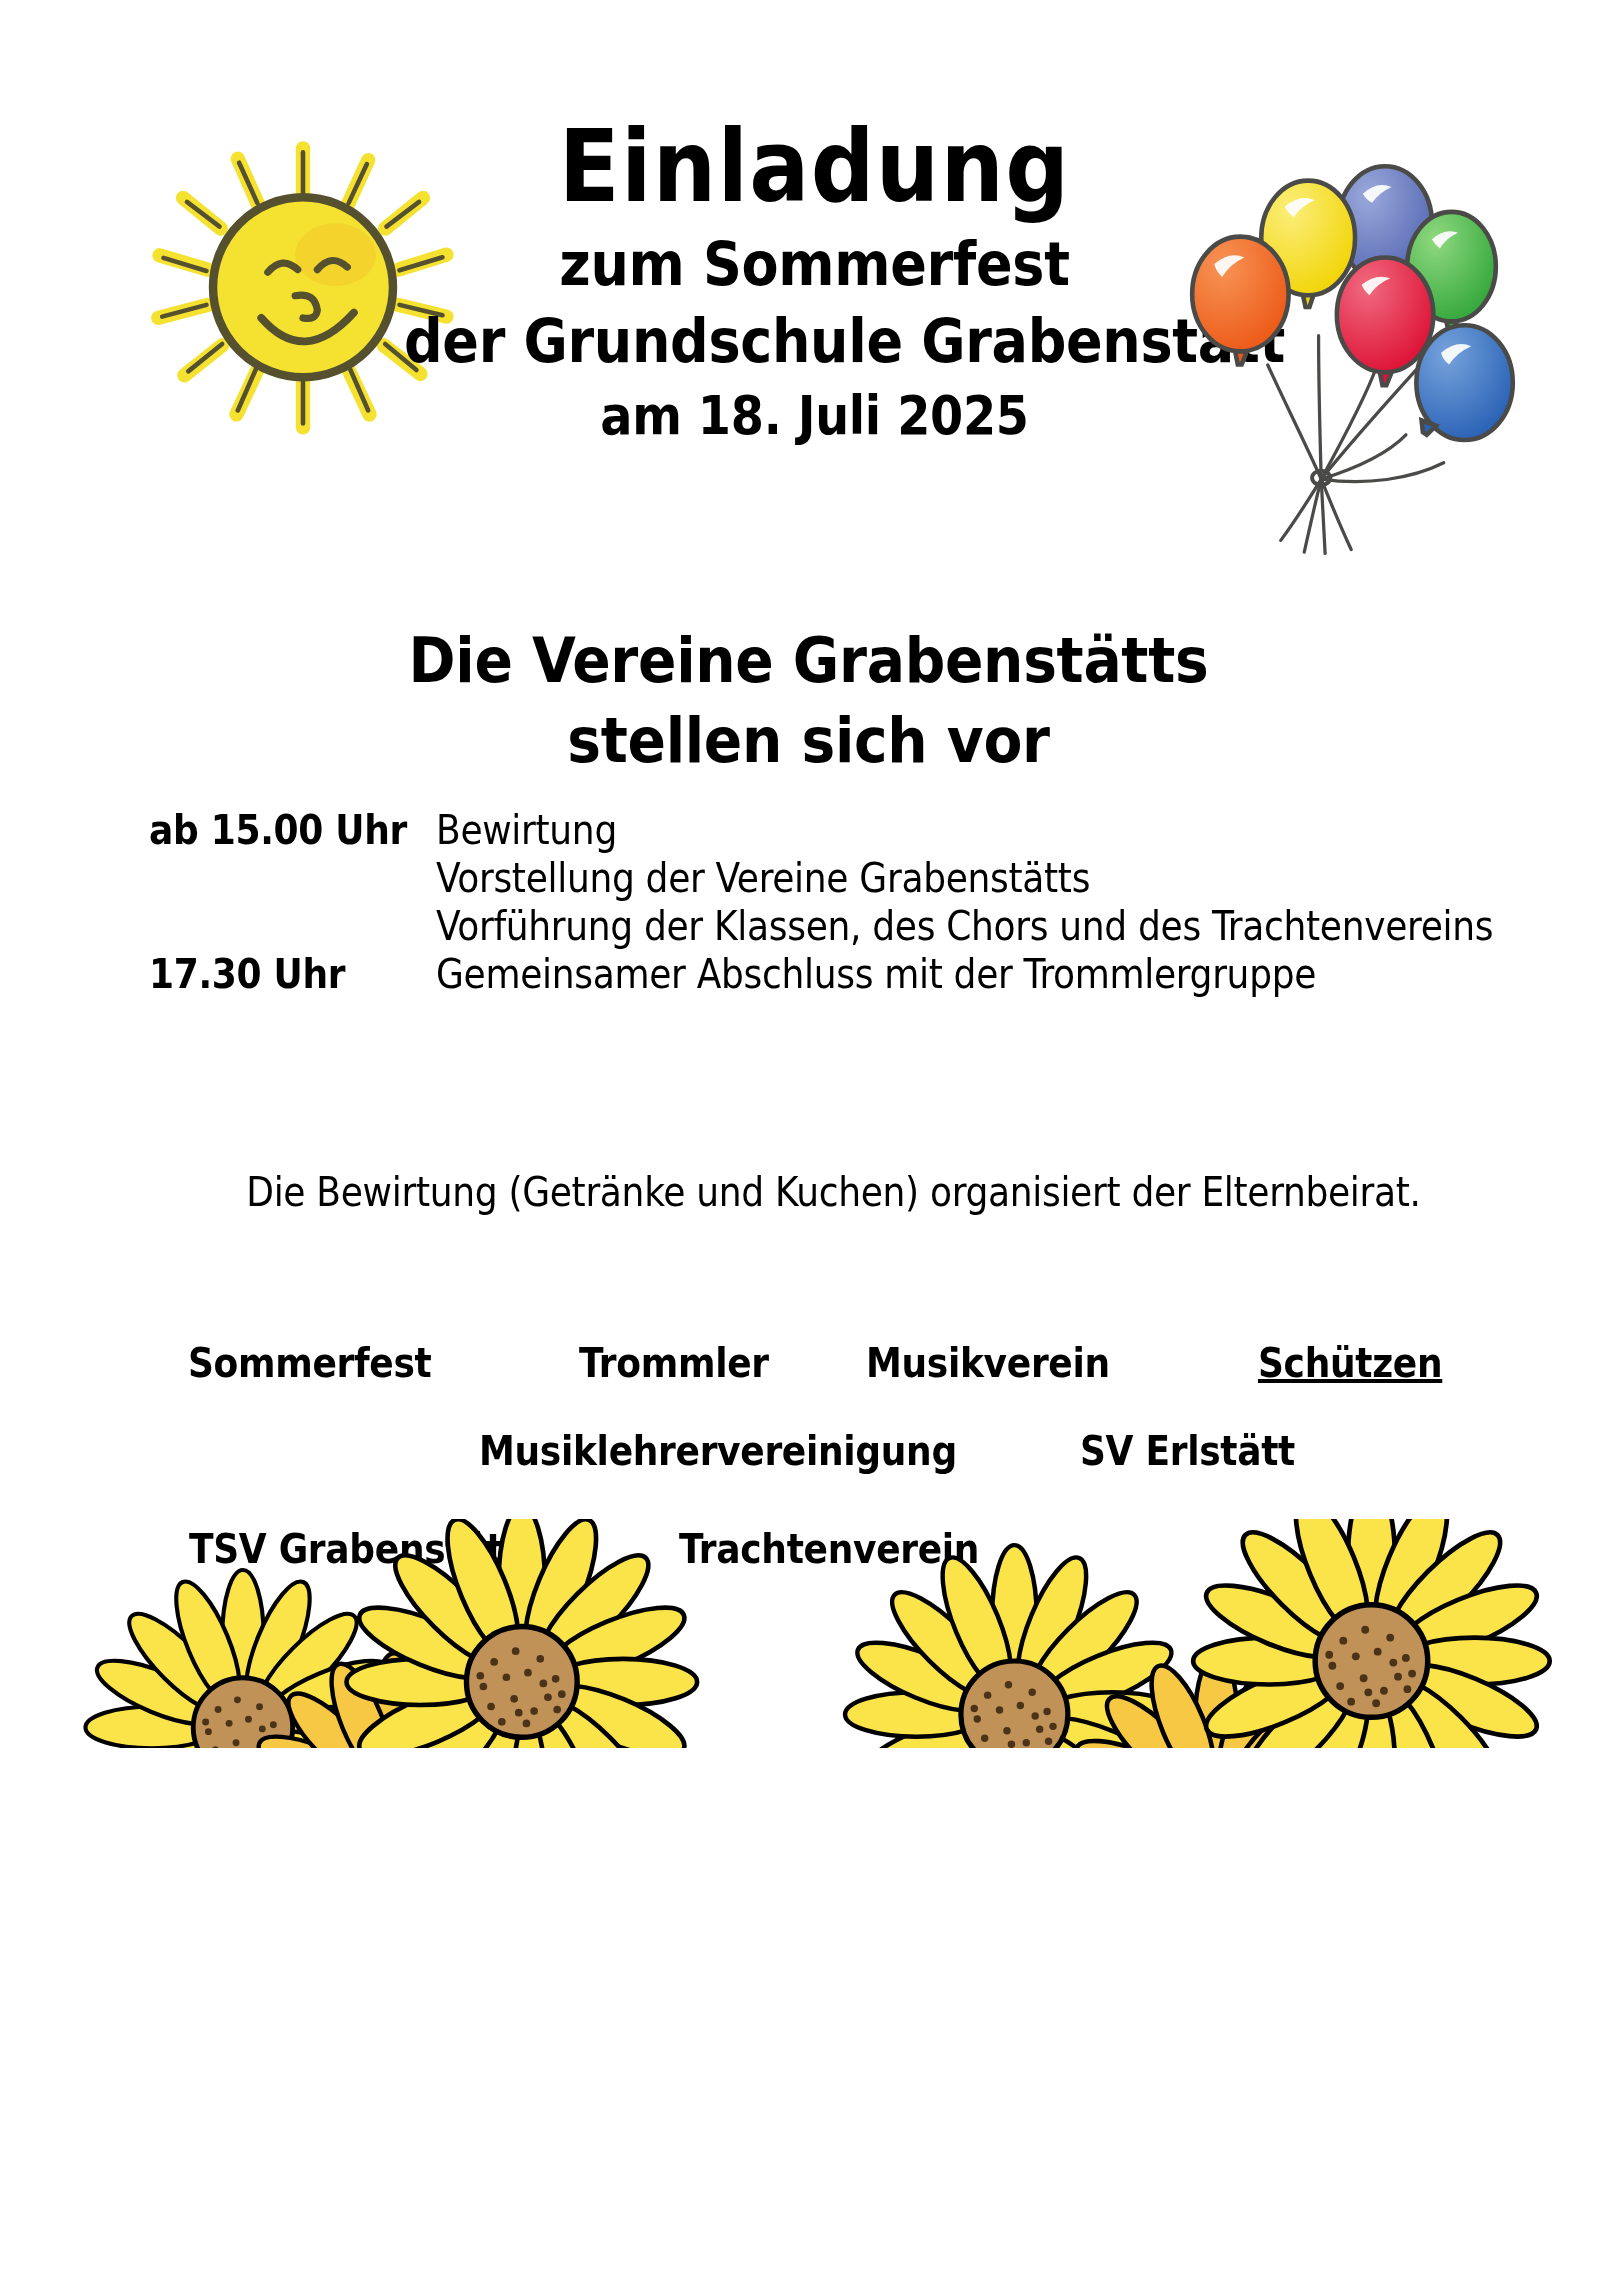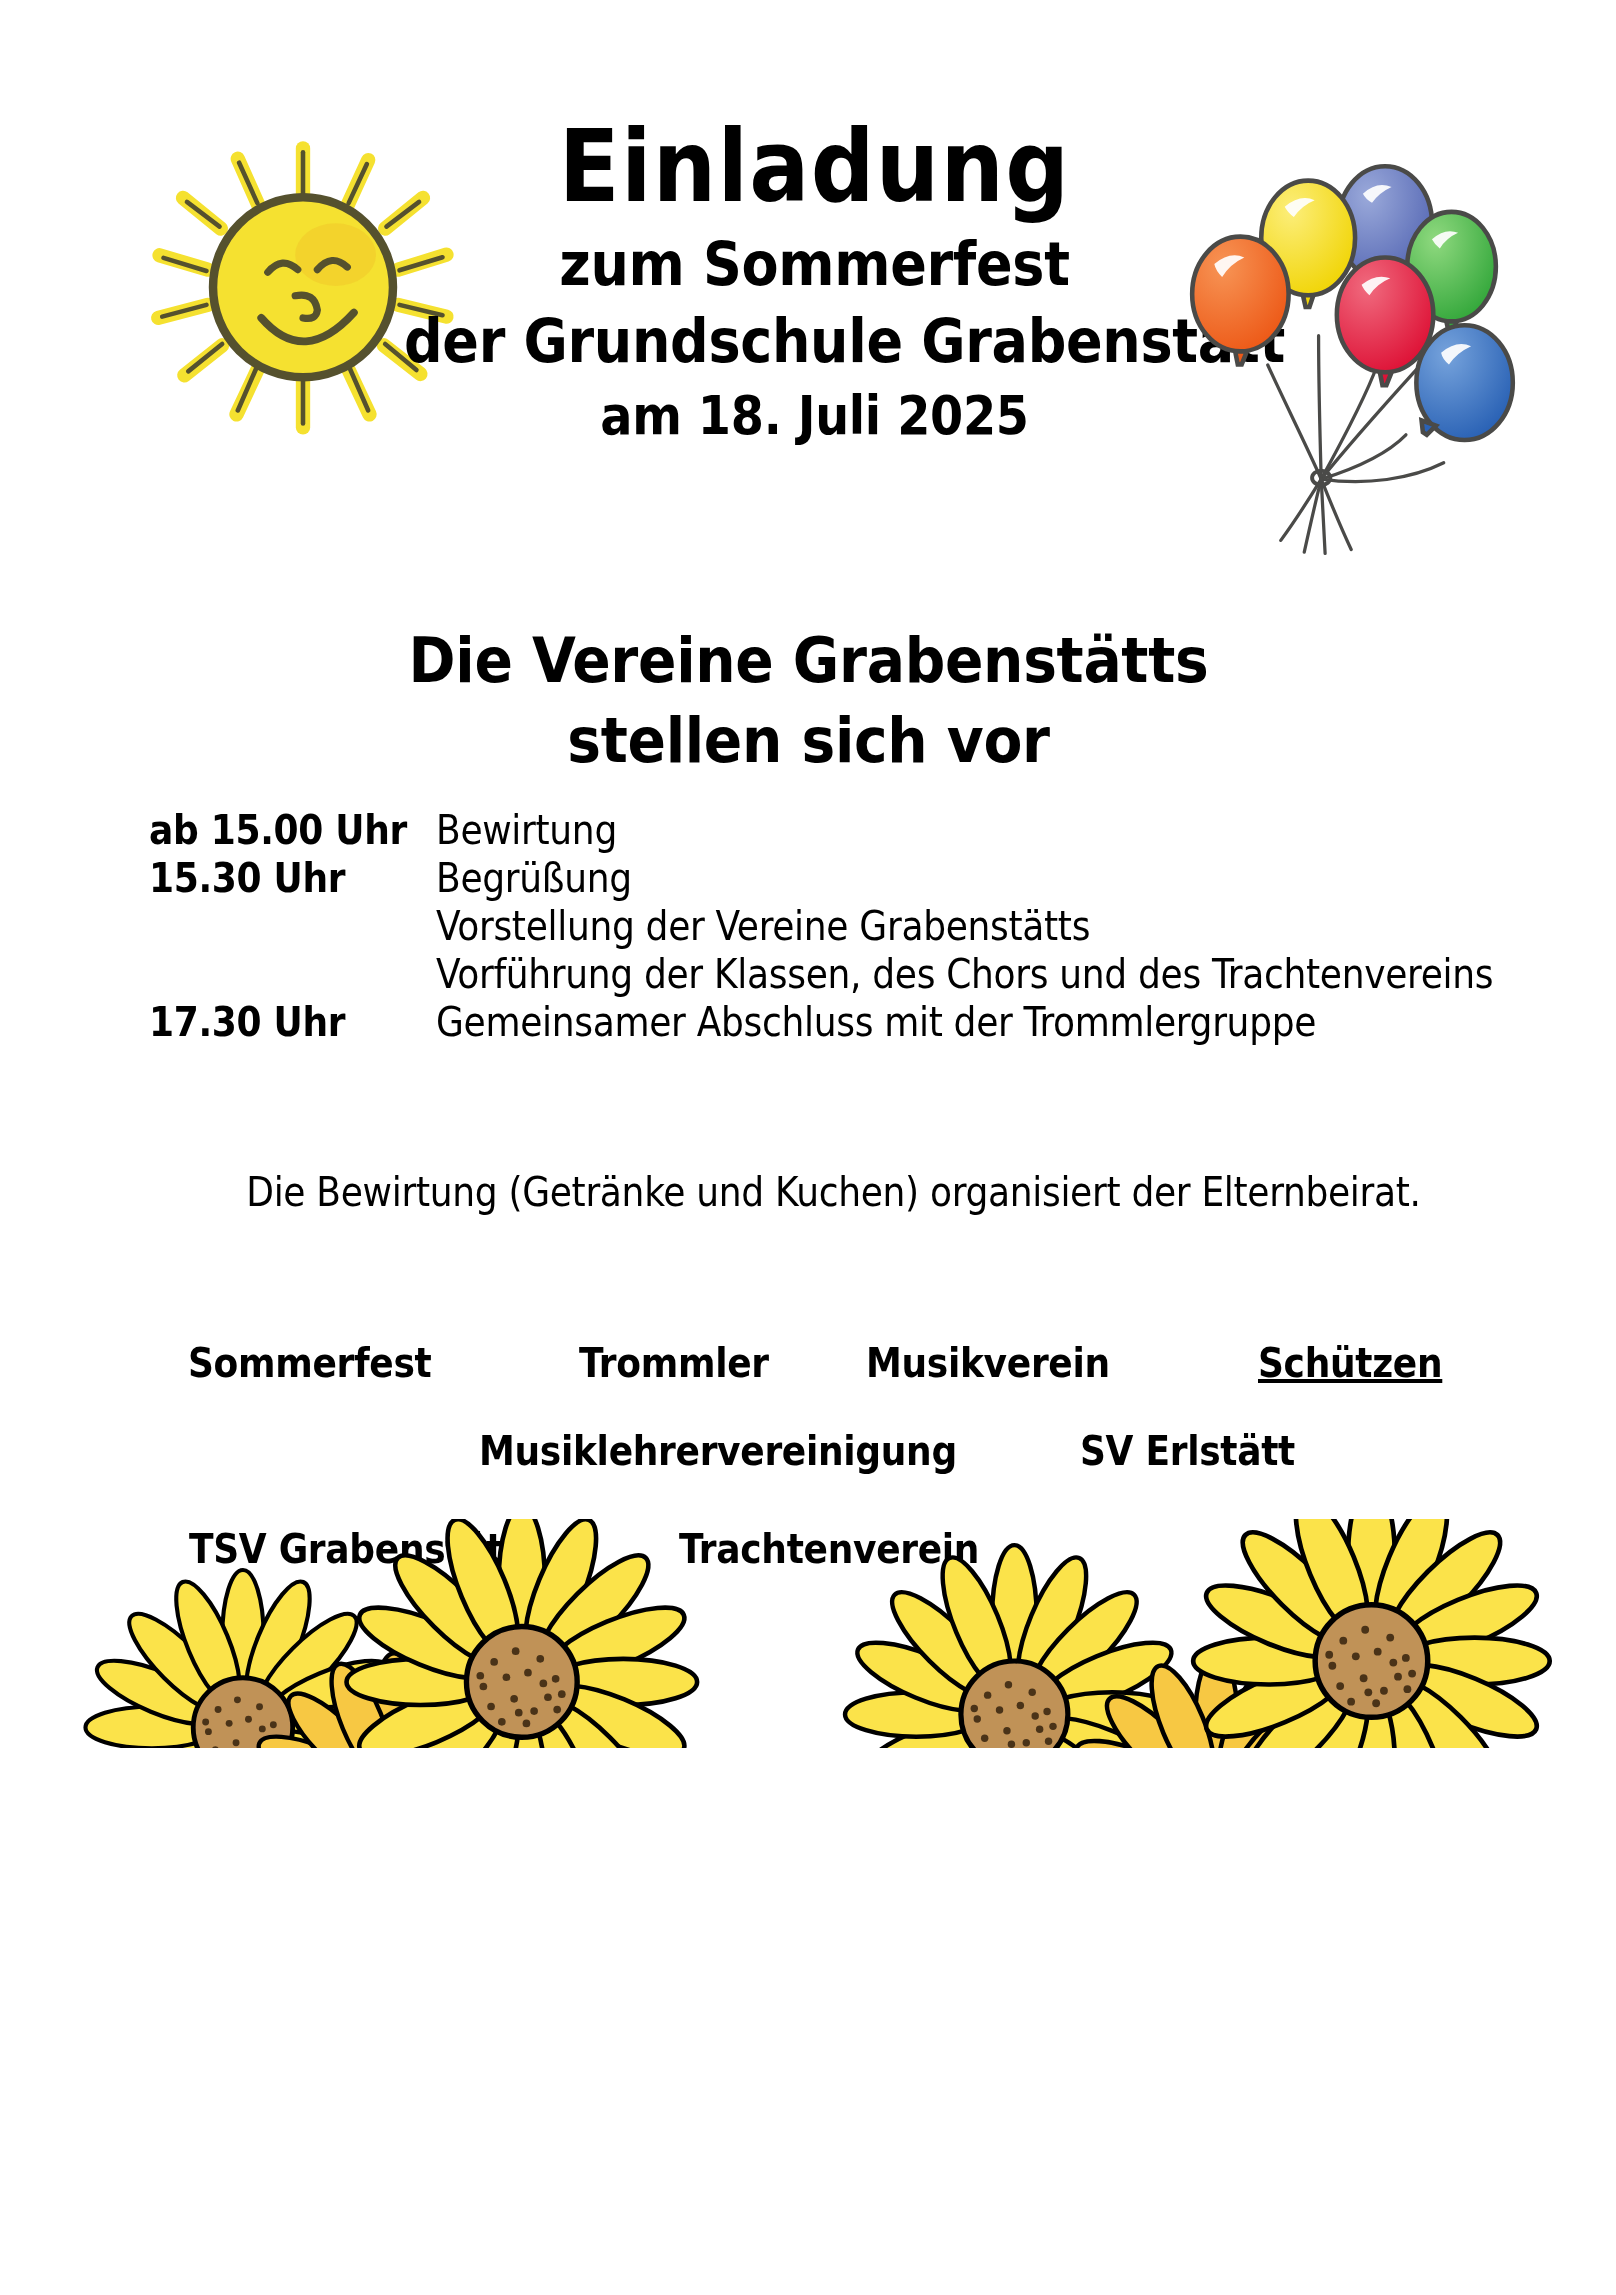--- a/index.html
+++ b/index.html
@@ -309,24 +309,20 @@
 
   <div class="section-heading">
     <div class="hand sh-line">Die Vereine Grabenstätts</div>
     <div class="hand sh-line l2">stellen sich vor</div>
   </div>
 
   <div class="schedule">
     <div class="srow">
       <div class="hand stime">ab 15.00 Uhr</div>
       <div class="hand sdesc">Bewirtung</div>
-    </div>
-    <div class="srow">
-      <div class="hand stime">15.30 Uhr</div>
-      <div class="hand sdesc">Begrüßung</div>
     </div>
     <div class="srow">
       <div class="hand stime"></div>
       <div class="hand sdesc">Vorstellung der Vereine Grabenstätts</div>
     </div>
     <div class="srow">
       <div class="hand stime"></div>
       <div class="hand sdesc">Vorführung der Klassen, des Chors und des Trachtenvereins</div>
     </div>
     <div class="srow">

